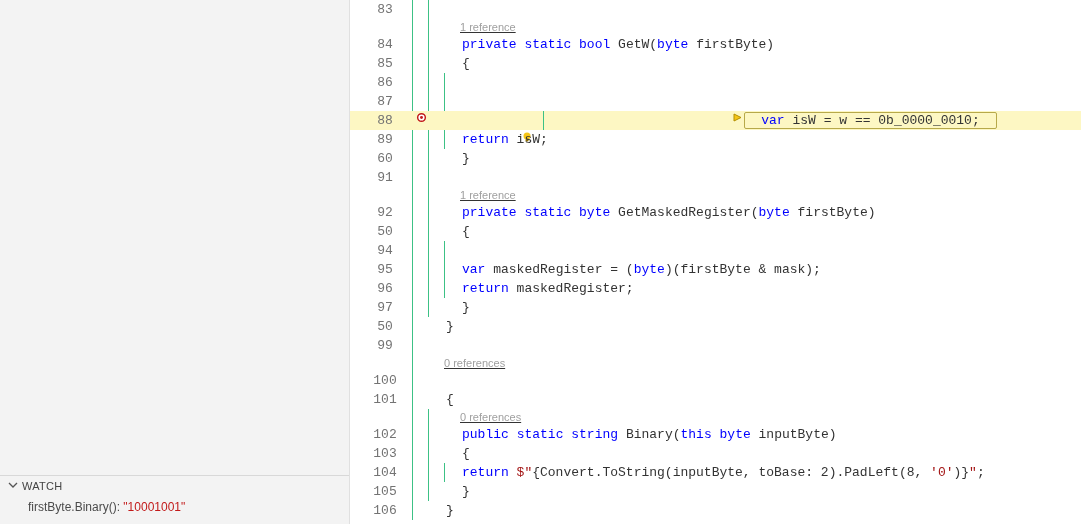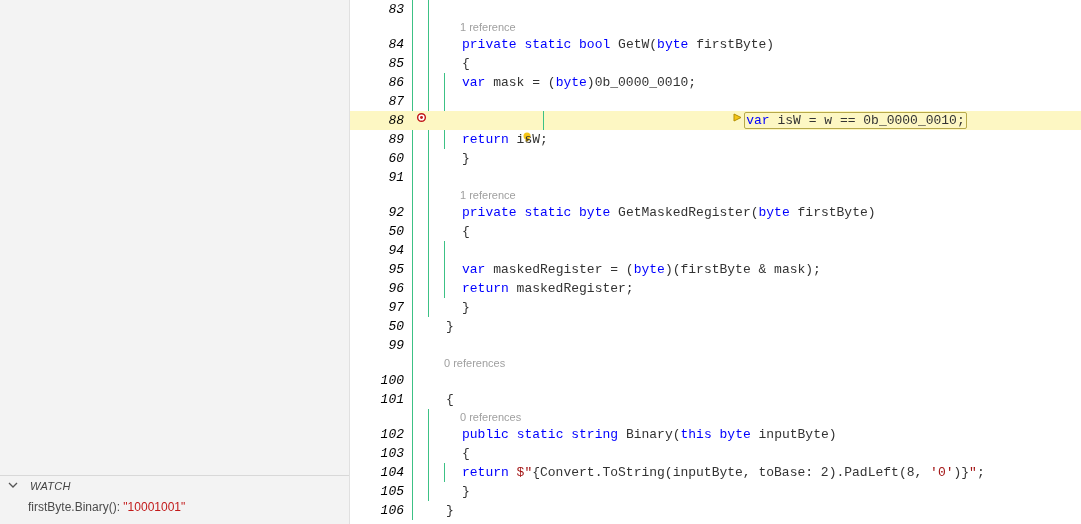--- a/index.html
+++ b/index.html
@@ -19,25 +19,24 @@
     border-right: 1px solid #e0e0e0;
     display: flex; flex-direction: column;
     font-family: "Segoe UI", Arial, sans-serif;
     font-size: 12px;
     color: #555;
   }
   .sidebar-top { flex: 1; }
   .watch-panel { border-top: 1px solid #d8d8d8; }
   .watch-header {
     display: flex; align-items: flex-start;
-    padding: 4px 8px; gap: 12px;
+    padding: 4px 8px; gap: 4px;
     color: #444; letter-spacing: .3px;
     font-size: 11px;
     cursor: pointer;
-    font-style: italic;
   }
   .watch-header .chev {
     width: 10px; height: 10px;
     display: inline-flex; align-items:center; justify-content:center;
   }
   .watch-body { padding: 4px 8px 10px 28px; }
   .watch-expr { color: #4b4b4b; }
   .watch-val { color: #c21a1a; }
   .watch-colon { color: #4b4b4b; }
 
@@ -46,38 +45,38 @@
     overflow: hidden;
   }
   .codeview { position:absolute; inset:0; }
   .line {
     display: flex; align-items: center;
     height: 19px; line-height: 19px;
     white-space: pre;
   }
   .glyph { width: 16px; text-align:center; font-size:11px; }
   .lnum {
-    width: 46px; text-align: right; padding-right: 8px;
-    color: #000000; font-size: 13px; font-style: italic;
+    width: 46px; text-align: center; padding-right: 8px;
+    color: #737373; font-size: 13px;
   }
   .guides { display:flex; height:100%; }
   .g { width:4px; height:100%; border-left: 1px solid #3cc185; margin-right: 12px; }
   .g.none { border-left: 1px solid transparent; }
   .code { padding-left: 2px; }
   .codelens { color:#a0a0a0; font-size:11px; font-family:"Segoe UI",Arial,sans-serif; }
-  .codelens-line { height:16px; line-height:16px; }
+  .codelens-line { height:16px; line-height:16px;text-decoration:underline; }
 
   .kw { color:#0000ff; }
   .str { color:#a31515; }
   .id { color:#333; }
   .ty { color:#2b91af; }
   .fn { color:#333; }
 
   .hl-line { background:#fdf7c3; }
-  .hl-box { border:1px solid #b7a94a; border-radius:2px; padding:0 1px; margin-left:-2px;text-align:right; }
+  .hl-box { border:1px solid #b7a94a; border-radius:2px; padding:0 16px; margin-left:-2px;text-align:right; }
 
   .bp-icon svg { width:11px; height:11px; }
   .bulb svg { width:12px; height:12px; }
   .step svg { width:13px; height:13px; }
 
 </style>
 </head>
 <body>
 
 <div class="root">
@@ -126,21 +125,20 @@
 
       <div class="line">
         <span class="glyph"></span><span class="lnum">85</span>
         <span class="guides"><span class="g"></span><span class="g"></span><span class="g none"></span></span>
         <span class="code">{</span>
       </div>
 
       <div class="line">
         <span class="glyph"></span><span class="lnum">86</span>
         <span class="guides"><span class="g"></span><span class="g"></span><span class="g"></span></span>
-        <span class="code"><span class="kw">var</span> <span>mask = </span>(<span class="kw">byte</span><span>)0b_0000_0010;</span></span>
       </div>
 
       <div class="line">
         <span class="glyph"></span><span class="lnum">87</span>
         <span class="guides"><span class="g"></span><span class="g"></span><span class="g"></span></span>
       </div>
 
       <div class="line hl-line">
         <span class="glyph bp-icon">
           <svg viewBox="0 0 12 12">

